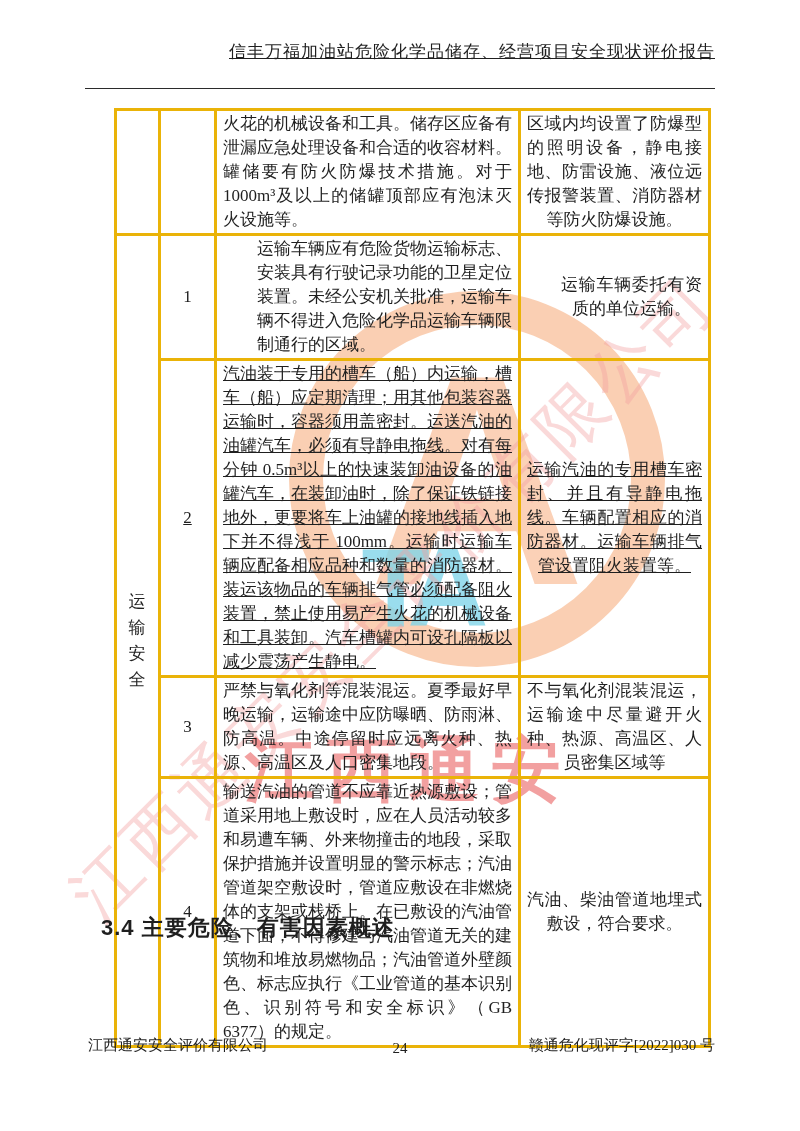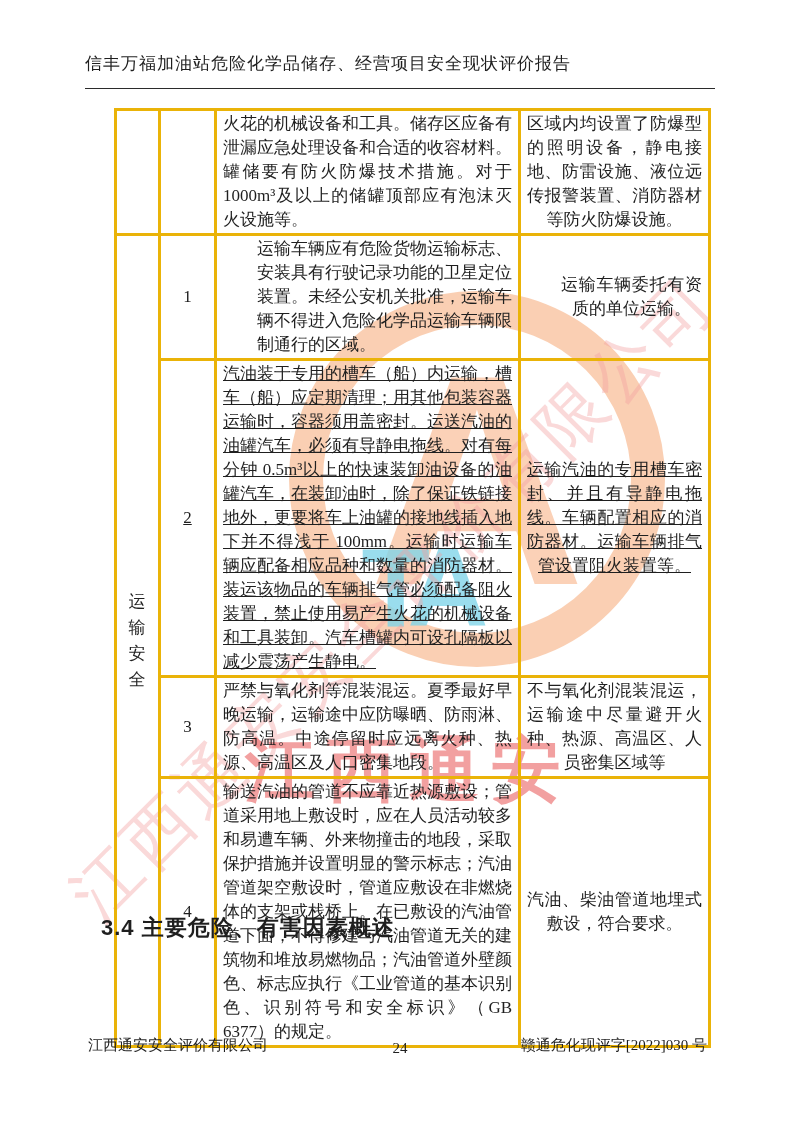--- a/index.html
+++ b/index.html
@@ -28,22 +28,22 @@
     white-space:nowrap;font-size:68px;letter-spacing:5px;line-height:1;
     color:rgba(242,160,160,0.40);
   }
   .wm-bold{
     position:absolute;left:409px;top:771px;transform:translate(-50%,-50%);
     white-space:nowrap;font-weight:bold;font-size:70px;letter-spacing:12px;line-height:1;
     color:rgba(232,82,82,0.55);
   }
   
   .header-title{
-    position:absolute;top:52px;left:85px;width:630px;text-align:left;
-    font-size:17px;letter-spacing:1px;z-index:2;
+    position:absolute;top:40px;left:85px;width:630px;text-align:right;
+    font-size:17px;letter-spacing:1px;z-index:2;text-decoration:underline;
   }
   .header-rule{position:absolute;top:88px;left:85px;width:630px;height:1px;background:#2b2b2b;z-index:2;}
   
   table.eval-table{
     position:absolute;top:108px;left:114px;z-index:2;
     border-collapse:collapse;table-layout:fixed;width:594px;background:transparent;
   }
   .eval-table td{
     border:3px solid #eab308;font-size:17px;line-height:24px;
     vertical-align:middle;padding:1px 6px;background:transparent;
@@ -64,21 +64,21 @@
     font-size:22px;font-weight:bold;letter-spacing:1px;
   }
   .body-para{
     position:absolute;top:930px;left:85px;width:630px;margin:0;z-index:2;
     font-size:19.5px;line-height:46px;text-indent:2.05em;text-align:justify;
   }
   
   .footer{position:absolute;top:1036px;left:85px;width:630px;font-size:15px;z-index:2;}
   .f-left{position:absolute;left:3px;top:0;}
   .f-center{position:absolute;left:0;right:0;top:4px;text-align:center;}
-  .f-right{position:absolute;right:8px;top:0;}
+  .f-right{position:absolute;right:0;top:0;}
 </style>
 </head>
 <body>
 
 <div class="page">
 
   <div class="watermark">
     <div class="wm-ring"></div>
     <div class="wm-a">A</div>
     <div class="wm-ta">TA</div>

